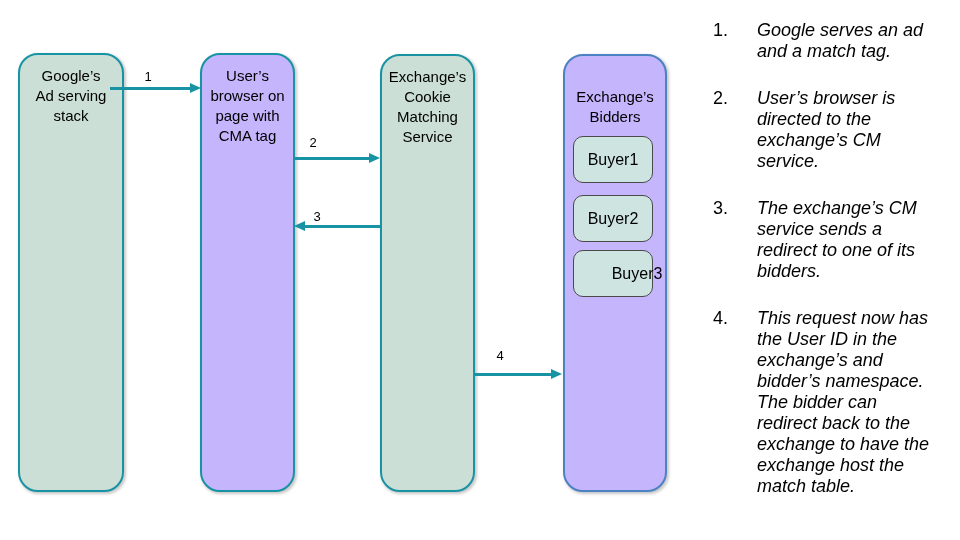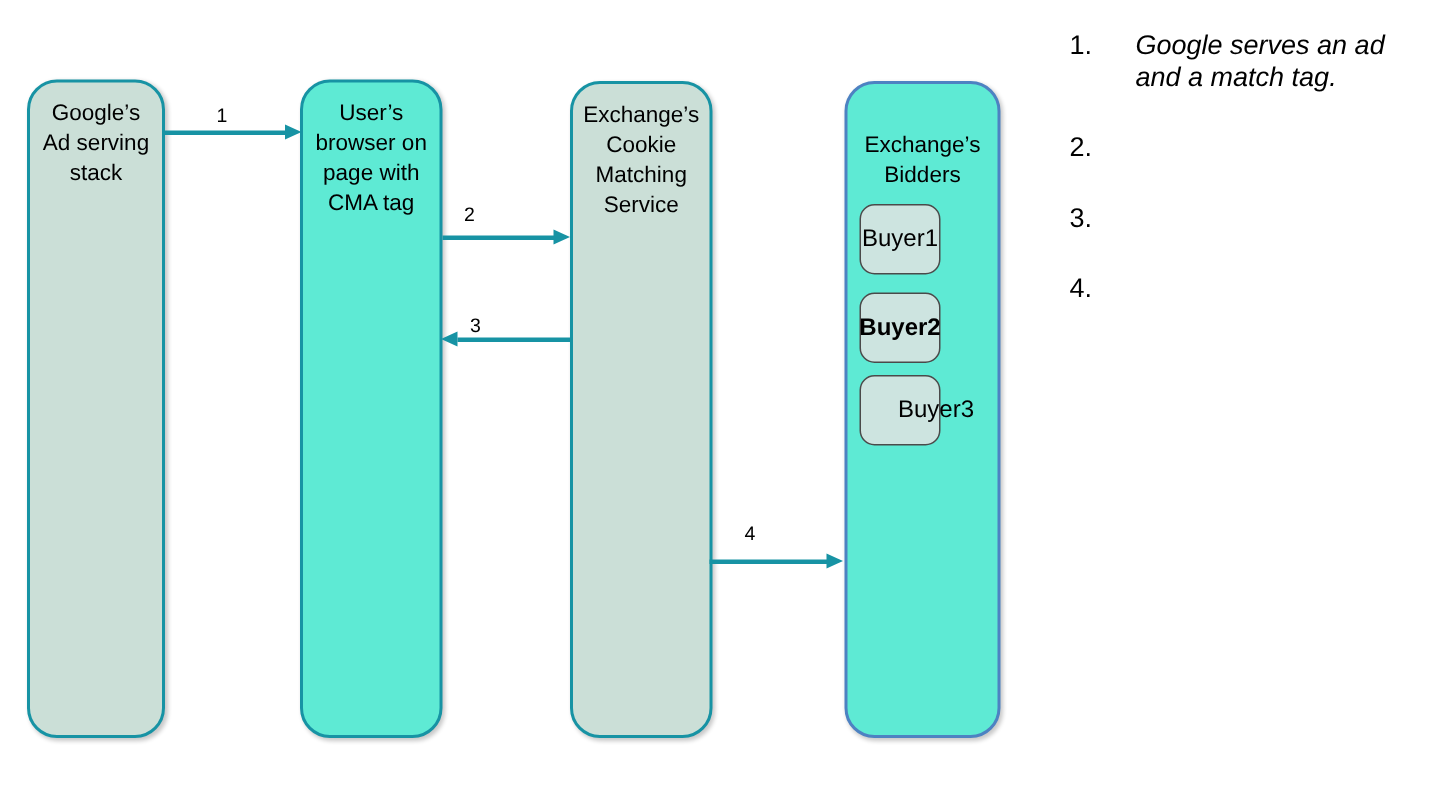--- a/index.html
+++ b/index.html
@@ -8,61 +8,61 @@
     font-family:"Liberation Sans",sans-serif;color:#000;
   }
   .node{
     position:absolute;box-sizing:border-box;
     border:2px solid #1793a4;border-radius:20px;
     text-align:center;font-size:15px;line-height:20px;padding-top:11px;
     white-space:pre-line;
     box-shadow:1.5px 1.5px 3px rgba(0,0,0,0.22);
   }
   .node.green{background:#cbdfd7;}
-  .node.blue{background:#5eead4;}
+  .node.blue{background:#c4b5fd;}
   .node.blue-border{border-color:#4d82c2;}
   .buyer{
-    position:absolute;left:8px;width:54px;height:47px;box-sizing:border-box;
+    position:absolute;left:8px;width:80px;height:47px;box-sizing:border-box;
     background:#cde4e0;border:1.5px solid #4a4a4a;border-radius:10px;
     display:flex;align-items:center;justify-content:center;font-size:16px;
   }
   .arrow-line{position:absolute;height:3px;background:#1793a4;}
   .arrow-head{position:absolute;width:0;height:0;border-top:5px solid transparent;border-bottom:5px solid transparent;}
   .arrow-head.to-right{border-left:11px solid #1793a4;}
   .arrow-head.to-left{border-right:11px solid #1793a4;}
   .arrow-label{position:absolute;transform:translateX(-50%);font-size:13px;line-height:13px;}
   .steps{position:absolute;left:713px;top:20px;width:247px;}
   .step{display:flex;margin-bottom:26px;font-size:18px;line-height:21px;}
   .step-num{width:44px;flex-shrink:0;}
   .step-text{flex:1;white-space:pre-line;font-style:italic;}
 </style>
 </head>
 <body>
 
 <div class="canvas">
 
-  <div class="node green" style="left:18px;top:53px;width:92px;height:439px;">Google’s
+  <div class="node green" style="left:18px;top:53px;width:106px;height:439px;">Google’s
 Ad serving
 stack</div>
 
   <div class="node blue" style="left:200px;top:53px;width:95px;height:439px;">User’s
 browser on
 page with
 CMA tag</div>
 
   <div class="node green" style="left:380px;top:54px;width:95px;height:438px;">Exchange’s
 Cookie
 Matching
 Service</div>
 
   <div class="node blue blue-border" style="left:563px;top:54px;width:104px;height:438px;">
     <span>Exchange’s
 Bidders</span>
     <div class="buyer" style="top:80px;">Buyer1</div>
-    <div class="buyer" style="top:139px;font-weight:bold;">Buyer2</div>
+    <div class="buyer" style="top:139px;">Buyer2</div>
     <div class="buyer" style="top:194px;padding-left:48px;">Buyer3</div>
   </div>
 
   <div class="arrow-line" style="left:110px;top:87px;width:82px;"></div>
   <div class="arrow-head to-right" style="left:190px;top:83px;"></div>
   <span class="arrow-label" style="left:148px;top:70px;">1</span>
 
   <div class="arrow-line" style="left:295px;top:157px;width:76px;"></div>
   <div class="arrow-head to-right" style="left:369px;top:153px;"></div>
   <span class="arrow-label" style="left:313px;top:136px;">2</span>
@@ -76,22 +76,39 @@
   <span class="arrow-label" style="left:500px;top:349px;">4</span>
 
   <div class="steps">
     <div class="step">
       <div class="step-num">1.</div>
       <div class="step-text">Google serves an ad
 and a match tag.</div>
     </div>
     <div class="step">
       <div class="step-num">2.</div>
+      <div class="step-text">User’s browser is
+directed to the
+exchange’s CM
+service.</div>
     </div>
     <div class="step">
       <div class="step-num">3.</div>
+      <div class="step-text">The exchange’s CM
+service sends a
+redirect to one of its
+bidders.</div>
     </div>
     <div class="step">
       <div class="step-num">4.</div>
+      <div class="step-text">This request now has
+the User ID in the
+exchange’s and
+bidder’s namespace.
+The bidder can
+redirect back to the
+exchange to have the
+exchange host the
+match table.</div>
     </div>
   </div>
 
 </div>
 
 </body></html>

